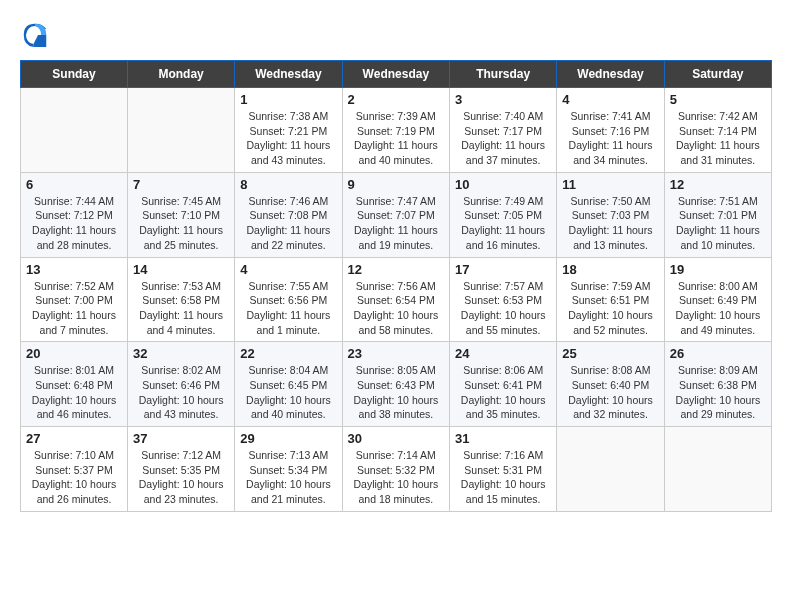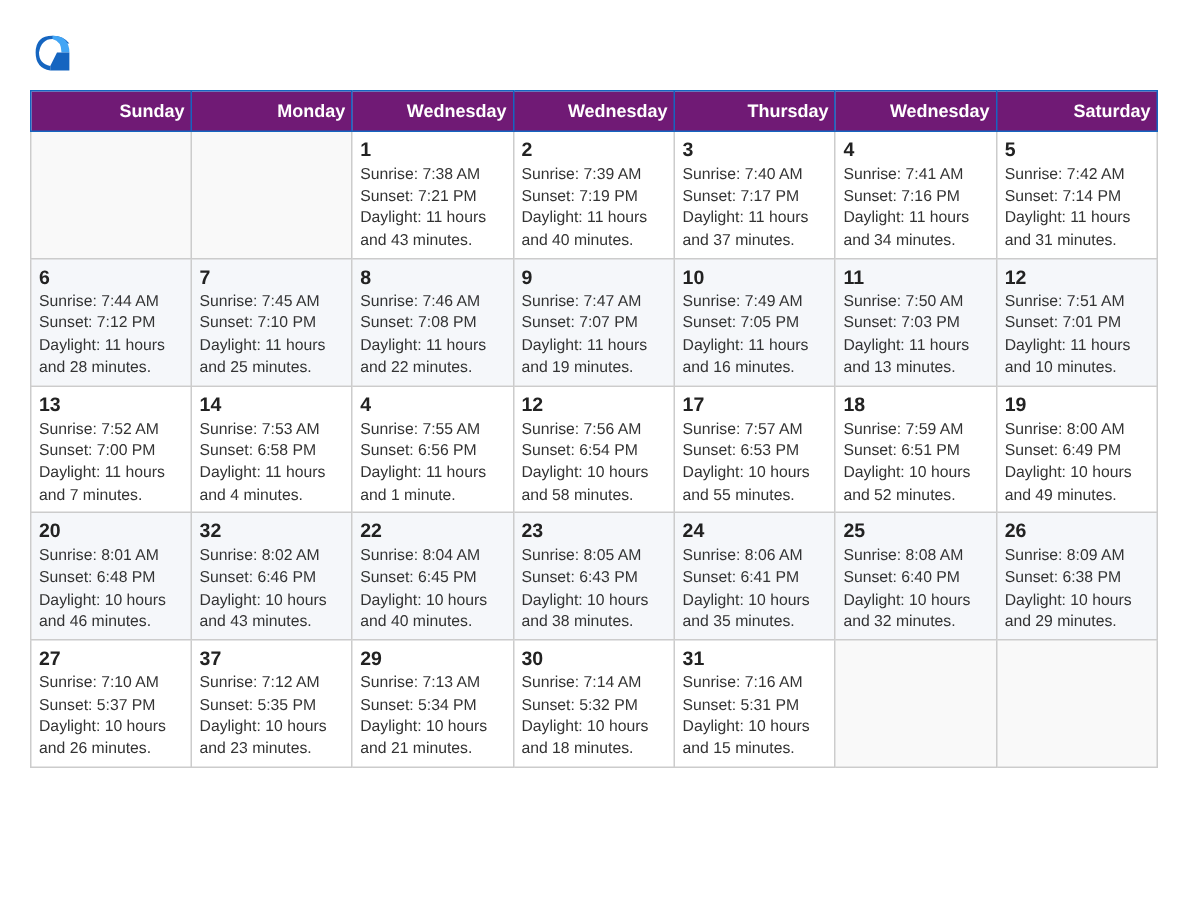--- a/index.html
+++ b/index.html
@@ -51,24 +51,24 @@
     .location {
       font-size: 16px;
       color: #555;
     }
     .calendar {
       width: 100%;
       border-collapse: collapse;
       font-size: 11px;
     }
     .calendar th {
-      background: #701a75;
+      background: #404040;
       color: #fff;
       padding: 6px 4px;
-      text-align: right;
+      text-align: center;
       font-size: 12px;
       font-weight: bold;
       border: 1px solid #1565C0;
     }
     .calendar td {
       border: 1px solid #ccc;
       padding: 4px 5px;
       vertical-align: top;
       width: 108px;
       min-height: 80px;
@@ -84,20 +84,21 @@
       font-size: 13px;
       font-weight: bold;
       color: #222;
       display: block;
       margin-bottom: 2px;
     }
     .day-detail {
       color: #333;
       line-height: 1.4;
       font-size: 10.5px;
+      text-align: center;
     }
     .empty-cell {
       background: #f9f9f9 !important;
     }
   </style>
 </head>
 <body>
 
 <div class="header">
   <div class="logo">

